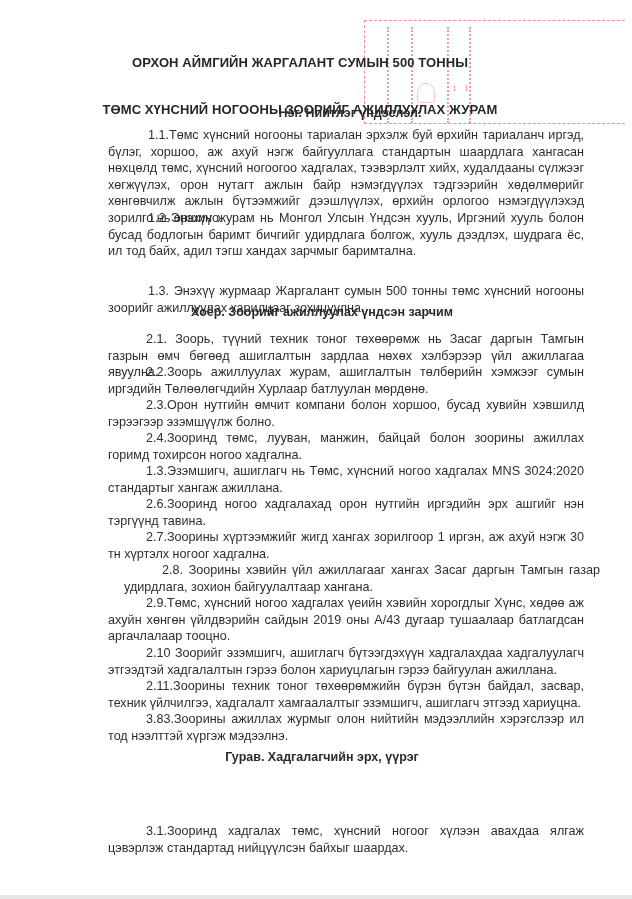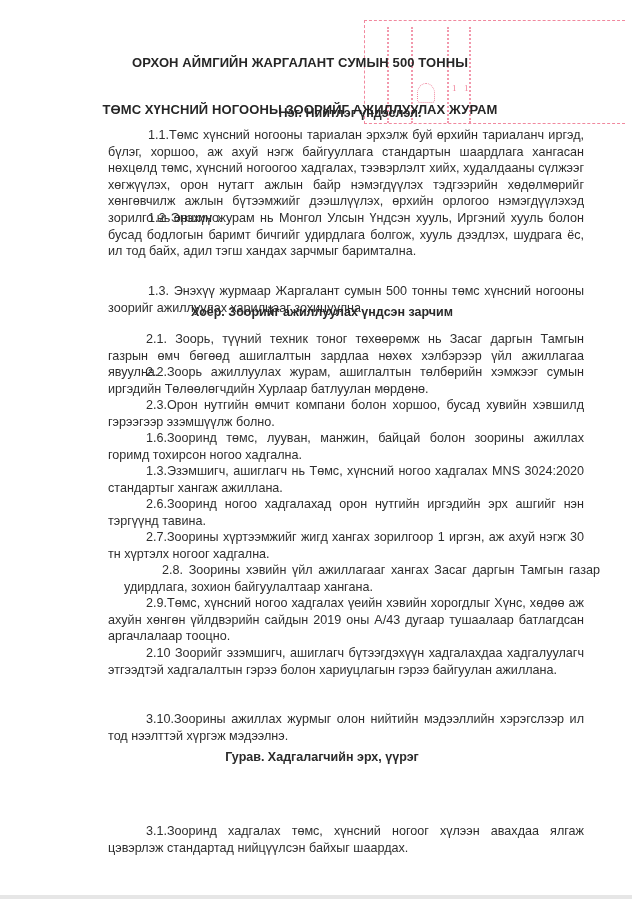--- a/index.html
+++ b/index.html
@@ -53,27 +53,28 @@
 
   <div class="para indent1" style="top:127px;">1.1.Төмс хүнсний ногооны тариалан эрхэлж буй өрхийн тариаланч иргэд, бүлэг, хоршоо,  аж ахуй нэгж байгууллага стандартын шаардлага хангасан нөхцөлд төмс, хүнсний ногоогоо хадгалах, тээвэрлэлт хийх, худалдааны сүлжээг хөгжүүлэх, орон нутагт ажлын байр нэмэгдүүлэх тэдгээрийн хөдөлмөрийг хөнгөвчилж ажлын бүтээмжийг дээшлүүлэх, өрхийн  орлогоо нэмэгдүүлэхэд зорилго нь оршино.</div>
   <div class="para indent1" style="top:210px;">1.2 Энэхүү журам нь Монгол Улсын Үндсэн хууль, Иргэний хууль болон бусад бодлогын баримт бичгийг удирдлага болгож, хууль дээдлэх, шудрага ёс, ил тод байх, адил тэгш хандах зарчмыг баримтална.</div>
   <div class="para indent1" style="top:264px;margin-top:19px;">1.3.  Энэхүү  журмаар Жаргалант сумын 500 тонны төмс хүнсний ногооны зоорийг ажиллуулах харилцааг зохицуулна.</div>
 
   <div class="section-title" style="top:305px; left:6px;">Хоёр. Зоорийг ажиллуулах үндсэн зарчим</div>
 
   <div class="para indent2" style="top:331px;">2.1. Зоорь, түүний техник тоног төхөөрөмж нь Засаг даргын Тамгын газрын өмч бөгөөд ашиглалтын зардлаа нөхөх хэлбэрээр үйл ажиллагаа явуулна.</div>
   <div class="para indent2" style="top:364px;">2.2.Зоорь ажиллуулах журам, ашиглалтын төлбөрийн хэмжээг сумын иргэдийн Төлөөлөгчдийн Хурлаар батлуулан мөрдөнө.</div>
   <div class="para indent2" style="top:397px;">2.3.Орон нутгийн өмчит компани болон хоршоо, бусад хувийн хэвшилд гэрээгээр эзэмшүүлж болно.</div>
-  <div class="para indent2" style="top:430px;">1.6.Зооринд төмс, лууван, манжин, байцай  болон зоорины ажиллах горимд тохирсон ногоо хадгална.</div>
+  <div class="para indent2" style="top:430px;">2.4.Зооринд төмс, лууван, манжин, байцай  болон зоорины ажиллах горимд тохирсон ногоо хадгална.</div>
   <div class="para indent2" style="top:463px;">1.3.Эзэмшигч, ашиглагч нь Төмс, хүнсний ногоо хадгалах MNS 3024:2020 стандартыг хангаж ажиллана.</div>
   <div class="para indent2" style="top:496px;">2.6.Зооринд ногоо хадгалахад орон нутгийн иргэдийн эрх ашгийг нэн тэргүүнд тавина.</div>
   <div class="para indent2" style="top:529px;">2.7.Зоорины хүртээмжийг жигд хангах зорилгоор 1 иргэн,  аж ахуй нэгж  30 тн хүртэлх ногоог хадгална.</div>
   <div class="para indent2" style="top:562px;margin-left:16px;">2.8. Зоорины хэвийн үйл ажиллагааг хангах Засаг даргын Тамгын газар удирдлага, зохион байгуулалтаар хангана.</div>
   <div class="para indent2" style="top:595px;">2.9.Төмс, хүнсний ногоо хадгалах үеийн хэвийн хорогдлыг Хүнс, хөдөө аж ахуйн хөнгөн үйлдвэрийн сайдын 2019 оны А/43 дугаар тушаалаар батлагдсан аргачлалаар тооцно.</div>
   <div class="para indent2" style="top:645px;">2.10 Зоорийг эзэмшигч, ашиглагч бүтээгдэхүүн хадгалахдаа хадгалуулагч этгээдтэй  хадгалалтын гэрээ болон  хариуцлагын гэрээ байгуулан ажиллана.</div>
-  <div class="para indent2" style="top:711px;">3.10.Зоорины ажиллах журмыг олон нийтийн мэдээллийн хэрэгслээр ил тод нээлттэй хүргэж мэдээлнэ.</div>
+  <div class="para indent2" style="top:678px;">2.11.Зоорины техник тоног төхөөрөмжийн бүрэн бүтэн байдал, засвар, техник үйлчилгээ, хадгалалт хамгаалалтыг  эзэмшигч, ашиглагч этгээд  хариуцна.</div>
+  <div class="para indent2" style="top:711px;">3.83.Зоорины ажиллах журмыг олон нийтийн мэдээллийн хэрэгслээр ил тод нээлттэй хүргэж мэдээлнэ.</div>
 
   <div class="section-title" style="top:750px; left:6px;">Гурав. Хадгалагчийн эрх, үүрэг</div>
 
   <div class="para indent2" style="top:775px;margin-top:48px;">3.1.Зооринд хадгалах төмс, хүнсний ногоог хүлээн авахдаа ялгаж цэвэрлэж стандартад нийцүүлсэн байхыг шаардах.</div>
 
 </div>
 <div class="bottom-edge"></div>
 
 </body></html>

